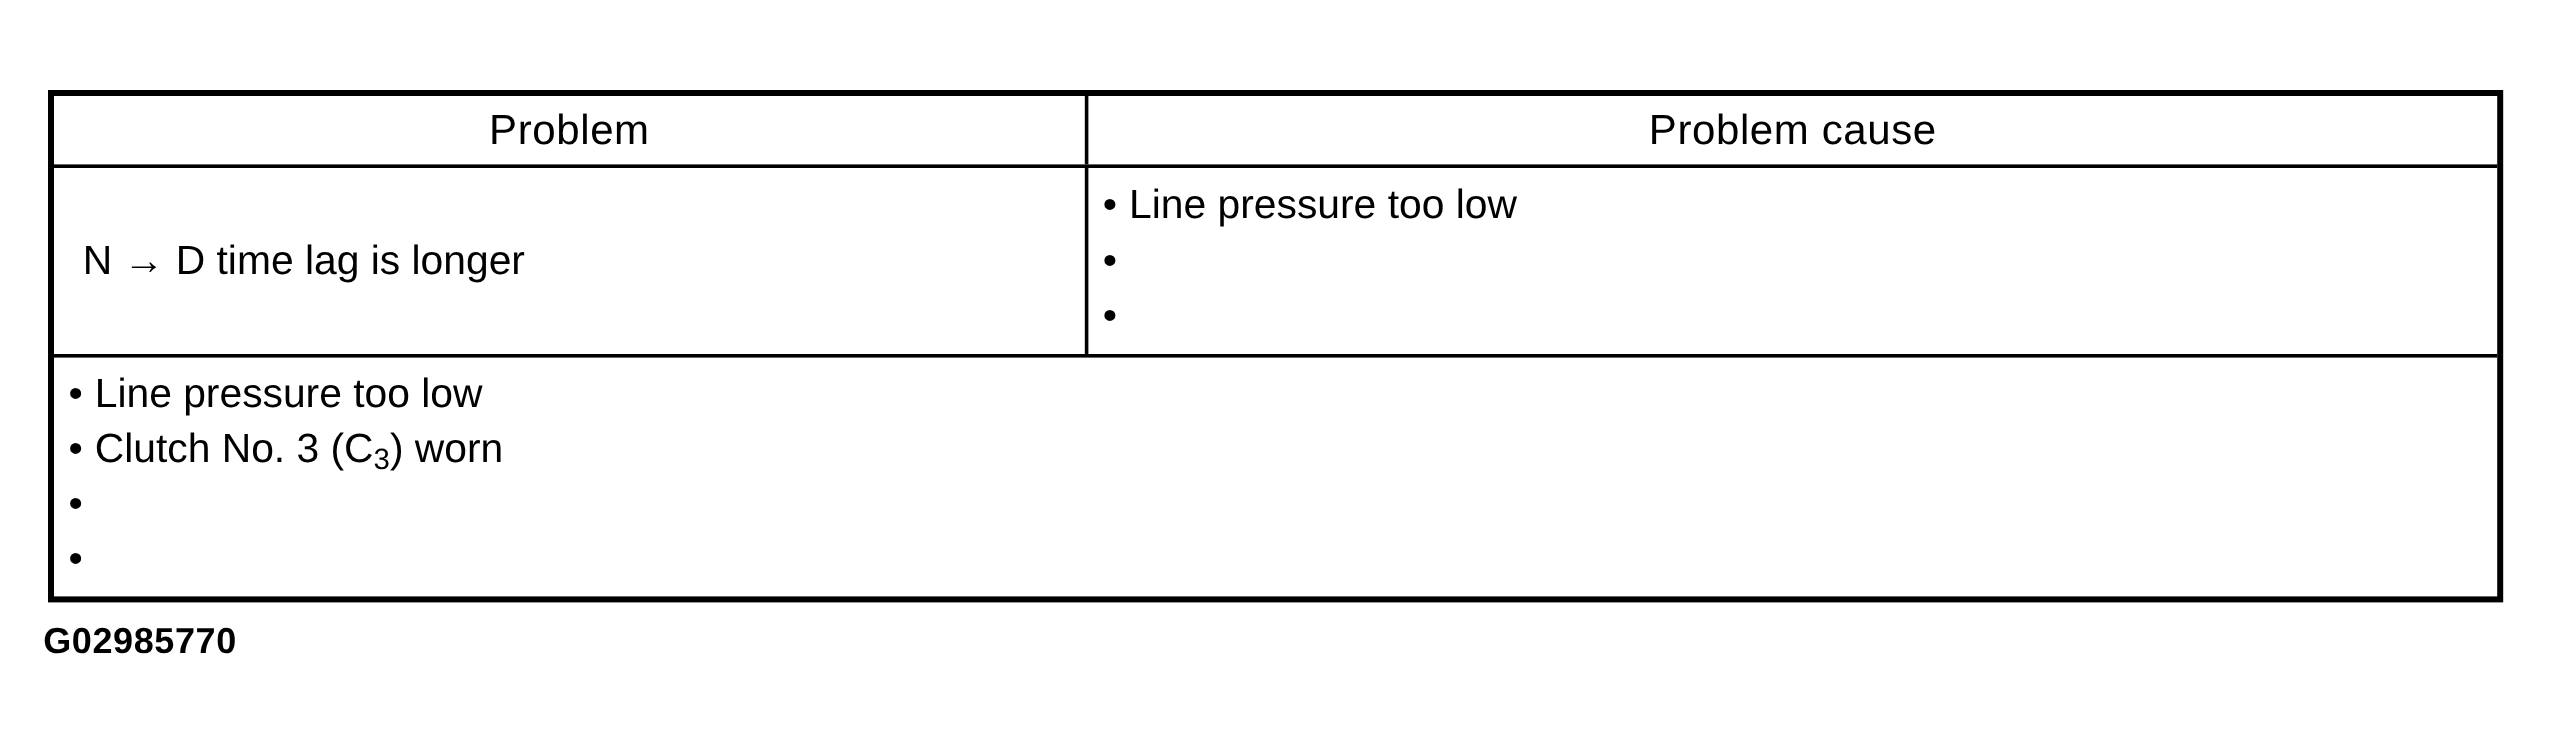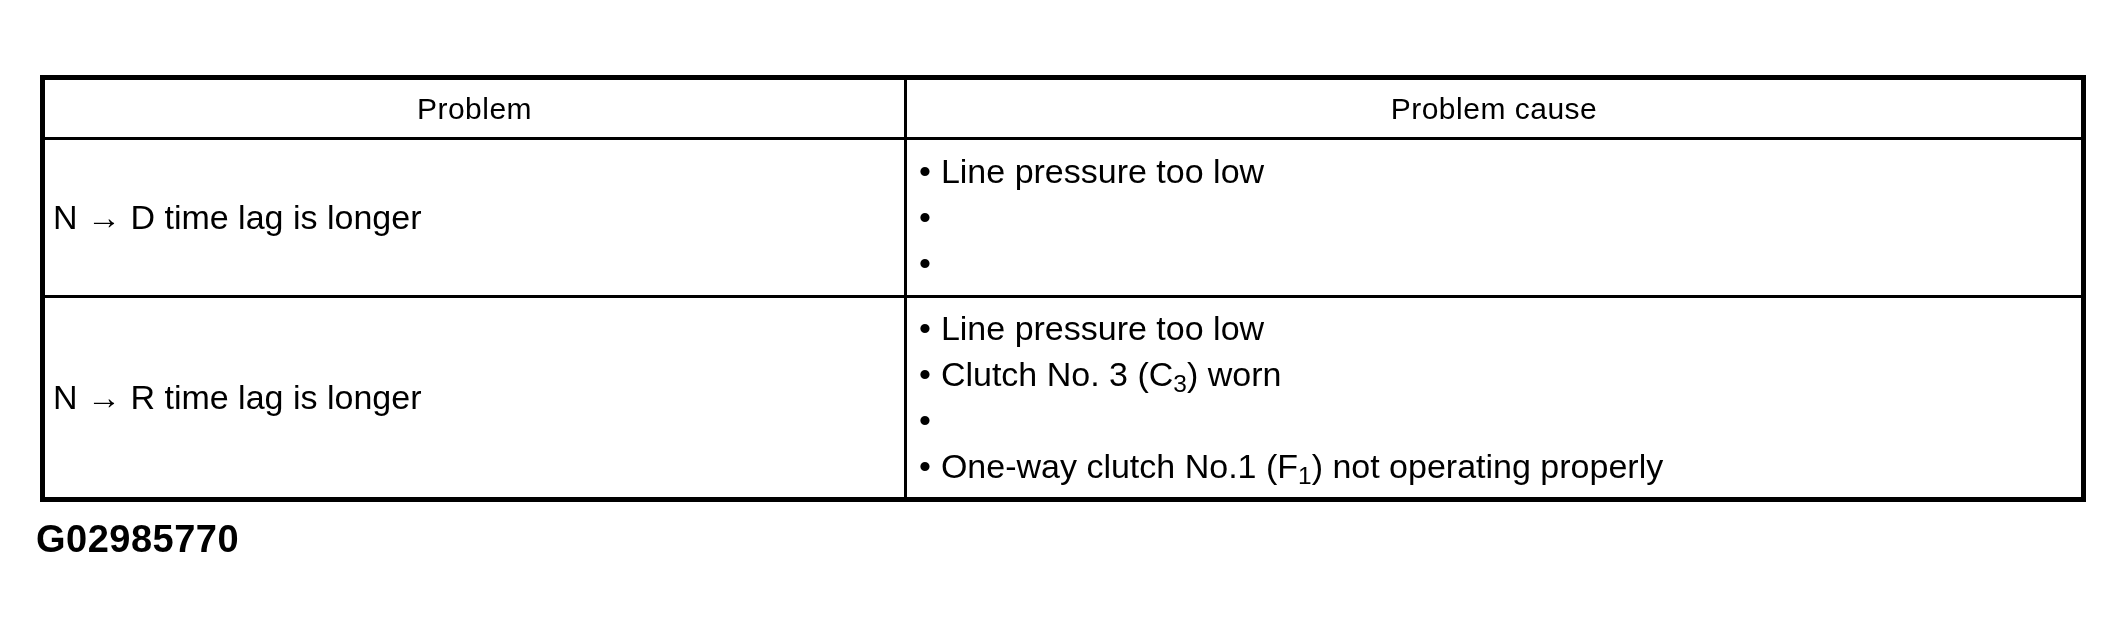--- a/index.html
+++ b/index.html
@@ -37,27 +37,27 @@
   .col-problem {
     width: 862px;
     flex: none;
     border-right: 3px solid #000000;
   }
   .col-cause { flex: 1; }
   .header .cell {
     display: flex;
     align-items: center;
     justify-content: center;
-    font-size: 30px;
+    font-size: 35px;
     letter-spacing: 0.5px;
   }
   .problem-cell {
     display: flex;
     align-items: center;
-    padding-left: 8px;
+    padding-left: 24px;
     font-size: 34px;
     text-align: right;
   }
   .causes-cell {
     display: flex;
     flex-direction: column;
     justify-content: center;
     padding-left: 12px;
   }
   .cause-item {
@@ -75,21 +75,21 @@
     font-size: 0.72em;
     line-height: 0;
     vertical-align: baseline;
     position: relative;
     top: 0.22em;
   }
   .figure-code {
     position: absolute;
     left: 36px;
     top: 518px;
-    font-size: 38px;
+    font-size: 30px;
     font-weight: bold;
     letter-spacing: 0.5px;
   }
 </style>
 </head>
 <body>
 
 <div class="doc-table">
   <div class="t-row header">
     <div class="cell col-problem">Problem</div>
@@ -105,35 +105,33 @@
           </div>
           <div class="cause-item">
             <span class="bullet">•</span>
           </div>
           <div class="cause-item">
             <span class="bullet">•</span>
           </div>
         </div>
       </div>
       <div class="t-row" style="flex: 4.45 1 0%; border-bottom: none;">
-        <div class="cell col-problem problem-cell">N → R time lag is longer</div>
         <div class="cell col-cause causes-cell">
           <div class="cause-item">
             <span class="bullet">•</span>
             <span>Line pressure too low</span>
           </div>
           <div class="cause-item">
             <span class="bullet">•</span>
             <span>Clutch No. 3 (C<sub>3</sub>) worn</span>
           </div>
           <div class="cause-item">
             <span class="bullet">•</span>
           </div>
           <div class="cause-item">
             <span class="bullet">•</span>
-            <span>One-way clutch No.1 (F<sub>1</sub>) not operating properly</span>
           </div>
         </div>
       </div>
     </div>
 </div>
 
 <div class="figure-code">G02985770</div>
 
 </body></html>

